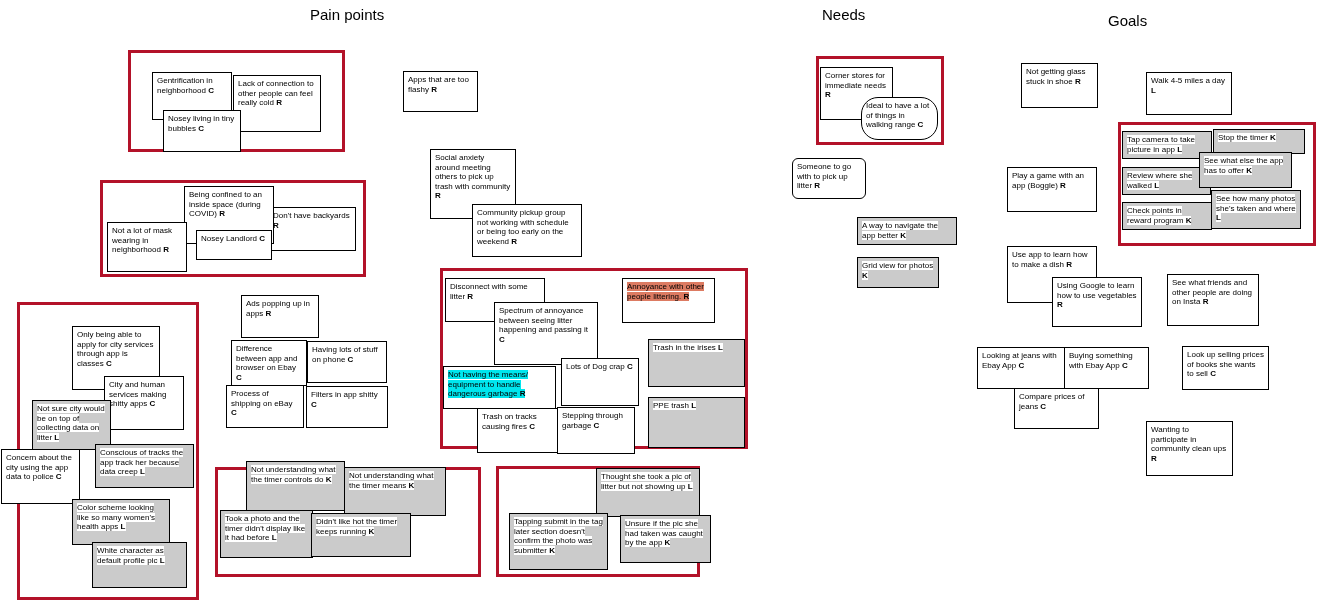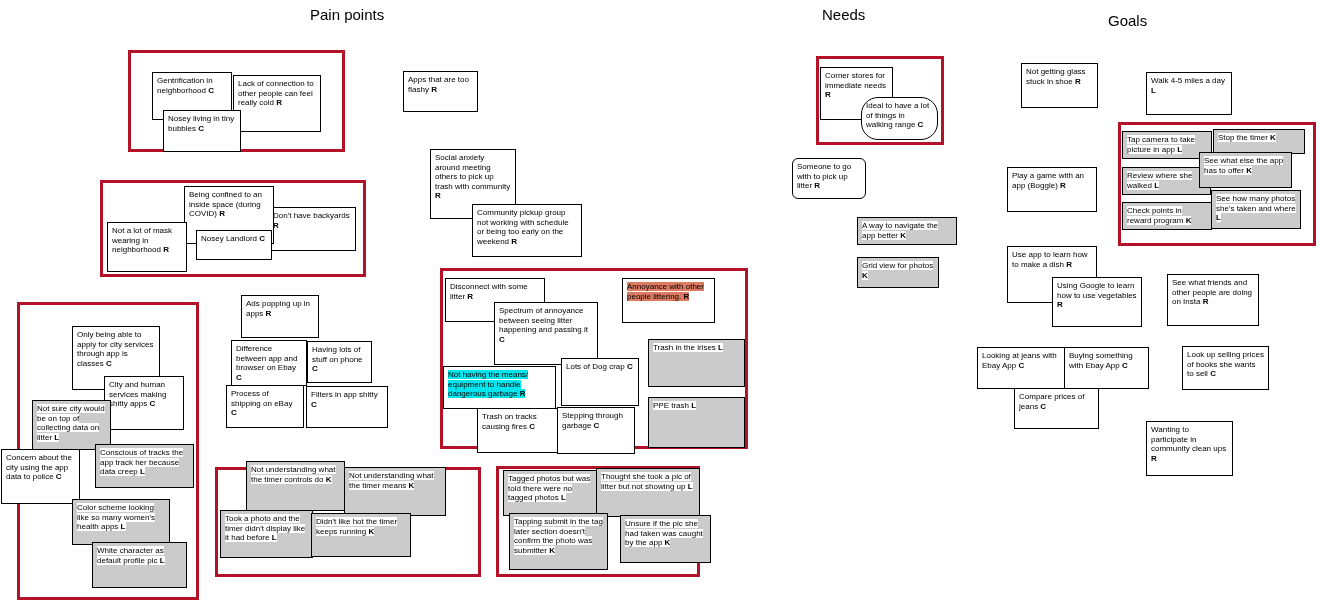--- a/index.html
+++ b/index.html
@@ -52,38 +52,37 @@
     <div class="note note--white" style="left: 430px; top: 149px; width: 86px; height: 70px;"><span class="hl"><span class="note-text">Social anxiety around meeting others to pick up trash with community</span> <span class="note-tag">R</span></span></div>
     <div class="note note--white" style="left: 472px; top: 204px; width: 110px; height: 53px;"><span class="hl"><span class="note-text">Community pickup group not working with schedule or being too early on the weekend</span> <span class="note-tag">R</span></span></div>
     <div class="note note--white" style="left: 72px; top: 326px; width: 88px; height: 64px;"><span class="hl"><span class="note-text">Only being able to apply for city services through app is classes</span> <span class="note-tag">C</span></span></div>
     <div class="note note--white" style="left: 104px; top: 376px; width: 80px; height: 54px;"><span class="hl"><span class="note-text">City and human services making shitty apps</span> <span class="note-tag">C</span></span></div>
     <div class="note note--gray" style="left: 32px; top: 400px; width: 79px; height: 50px;"><span class="hl"><span class="note-text">Not sure city would be on top of collecting data on litter</span> <span class="note-tag">L</span></span></div>
     <div class="note note--white" style="left: 1px; top: 449px; width: 79px; height: 55px;"><span class="hl"><span class="note-text">Concern about the city using the app data to police</span> <span class="note-tag">C</span></span></div>
     <div class="note note--gray" style="left: 95px; top: 444px; width: 99px; height: 44px;"><span class="hl"><span class="note-text">Conscious of tracks the app track her because data creep</span> <span class="note-tag">L</span></span></div>
     <div class="note note--gray" style="left: 72px; top: 499px; width: 98px; height: 46px;"><span class="hl"><span class="note-text">Color scheme looking like so many women's health apps</span> <span class="note-tag">L</span></span></div>
     <div class="note note--gray" style="left: 92px; top: 542px; width: 95px; height: 46px;"><span class="hl"><span class="note-text">White character as default profile pic</span> <span class="note-tag">L</span></span></div>
     <div class="note note--white" style="left: 241px; top: 295px; width: 78px; height: 43px;"><span class="hl"><span class="note-text">Ads popping up in apps</span> <span class="note-tag">R</span></span></div>
-    <div class="note note--white" style="left: 307px; top: 341px; width: 65px; height: 42px;"><span class="hl"><span class="note-text">Having lots of stuff on phone</span> <span class="note-tag">C</span></span></div>
+    <div class="note note--white" style="left: 307px; top: 341px; width: 80px; height: 42px;"><span class="hl"><span class="note-text">Having lots of stuff on phone</span> <span class="note-tag">C</span></span></div>
     <div class="note note--white" style="left: 231px; top: 340px; width: 76px; height: 46px;"><span class="hl"><span class="note-text">Difference between app and browser on Ebay</span> <span class="note-tag">C</span></span></div>
     <div class="note note--white" style="left: 306px; top: 386px; width: 82px; height: 42px;"><span class="hl"><span class="note-text">Filters in app shitty</span> <span class="note-tag">C</span></span></div>
     <div class="note note--white" style="left: 226px; top: 385px; width: 78px; height: 43px;"><span class="hl"><span class="note-text">Process of shipping on eBay</span> <span class="note-tag">C</span></span></div>
     <div class="note note--white" style="left: 445px; top: 278px; width: 100px; height: 44px;"><span class="hl"><span class="note-text">Disconnect with some litter</span> <span class="note-tag">R</span></span></div>
     <div class="note note--white" style="left: 494px; top: 302px; width: 104px; height: 63px;"><span class="hl"><span class="note-text">Spectrum of annoyance between seeing litter happening and passing it</span> <span class="note-tag">C</span></span></div>
     <div class="note note--salmon" style="left: 622px; top: 278px; width: 93px; height: 45px;"><span class="hl"><span class="note-text">Annoyance with other people littering.</span> <span class="note-tag">R</span></span></div>
     <div class="note note--white" style="left: 561px; top: 358px; width: 78px; height: 48px;"><span class="hl"><span class="note-text">Lots of Dog crap</span> <span class="note-tag">C</span></span></div>
     <div class="note note--cyan" style="left: 443px; top: 366px; width: 113px; height: 43px;"><span class="hl"><span class="note-text">Not having the means/ equipment to handle dangerous garbage</span> <span class="note-tag">R</span></span></div>
     <div class="note note--gray" style="left: 648px; top: 339px; width: 97px; height: 48px;"><span class="hl"><span class="note-text">Trash in the irises</span> <span class="note-tag">L</span></span></div>
     <div class="note note--gray" style="left: 648px; top: 397px; width: 97px; height: 51px;"><span class="hl"><span class="note-text">PPE trash</span> <span class="note-tag">L</span></span></div>
     <div class="note note--white" style="left: 477px; top: 408px; width: 82px; height: 45px;"><span class="hl"><span class="note-text">Trash on tracks causing fires</span> <span class="note-tag">C</span></span></div>
     <div class="note note--white" style="left: 557px; top: 407px; width: 78px; height: 47px;"><span class="hl"><span class="note-text">Stepping through garbage</span> <span class="note-tag">C</span></span></div>
     <div class="note note--gray" style="left: 246px; top: 461px; width: 99px; height: 50px;"><span class="hl"><span class="note-text">Not understanding what the timer controls do</span> <span class="note-tag">K</span></span></div>
     <div class="note note--gray" style="left: 344px; top: 467px; width: 102px; height: 49px;"><span class="hl"><span class="note-text">Not understanding what the timer means</span> <span class="note-tag">K</span></span></div>
     <div class="note note--gray" style="left: 220px; top: 510px; width: 93px; height: 48px;"><span class="hl"><span class="note-text">Took a photo and the timer didn't display like it had before</span> <span class="note-tag">L</span></span></div>
     <div class="note note--gray" style="left: 311px; top: 513px; width: 100px; height: 44px;"><span class="hl"><span class="note-text">Didn't like hot the timer keeps running</span> <span class="note-tag">K</span></span></div>
-    <div class="note note--gray" style="left: 503px; top: 470px; width: 94px; height: 46px;"><span class="hl"><span class="note-text">Tagged photos but was told there were no tagged photos</span> <span class="note-tag">L</span></span></div>
     <div class="note note--gray" style="left: 596px; top: 468px; width: 104px; height: 49px;"><span class="hl"><span class="note-text">Thought she took a pic of litter but not showing up</span> <span class="note-tag">L</span></span></div>
     <div class="note note--gray" style="left: 509px; top: 513px; width: 99px; height: 57px;"><span class="hl"><span class="note-text">Tapping submit in the tag later section doesn't confirm the photo was submitter</span> <span class="note-tag">K</span></span></div>
     <div class="note note--gray" style="left: 620px; top: 515px; width: 91px; height: 48px;"><span class="hl"><span class="note-text">Unsure if the pic she had taken was caught by the app</span> <span class="note-tag">K</span></span></div>
     <div class="note note--white" style="left: 820px; top: 67px; width: 73px; height: 53px;"><span class="hl"><span class="note-text">Corner stores for immediate needs</span> <span class="note-tag">R</span></span></div>
     <div class="note note--white" style="left: 861px; top: 97px; width: 77px; height: 43px; border-radius: 17px;"><span class="hl"><span class="note-text">Ideal to have a lot of things in walking range</span> <span class="note-tag">C</span></span></div>
     <div class="note note--white" style="left: 792px; top: 158px; width: 74px; height: 41px; border-radius: 6px;"><span class="hl"><span class="note-text">Someone to go with to pick up litter</span> <span class="note-tag">R</span></span></div>
     <div class="note note--gray" style="left: 857px; top: 217px; width: 100px; height: 28px;"><span class="hl"><span class="note-text">A way to navigate the app better</span> <span class="note-tag">K</span></span></div>
     <div class="note note--gray" style="left: 857px; top: 257px; width: 82px; height: 31px;"><span class="hl"><span class="note-text">Grid view for photos</span> <span class="note-tag">K</span></span></div>
     <div class="note note--white" style="left: 1021px; top: 63px; width: 77px; height: 45px;"><span class="hl"><span class="note-text">Not getting glass stuck in shoe</span> <span class="note-tag">R</span></span></div>
     <div class="note note--white" style="left: 1146px; top: 72px; width: 86px; height: 43px;"><span class="hl"><span class="note-text">Walk 4-5 miles a day</span> <span class="note-tag">L</span></span></div>

